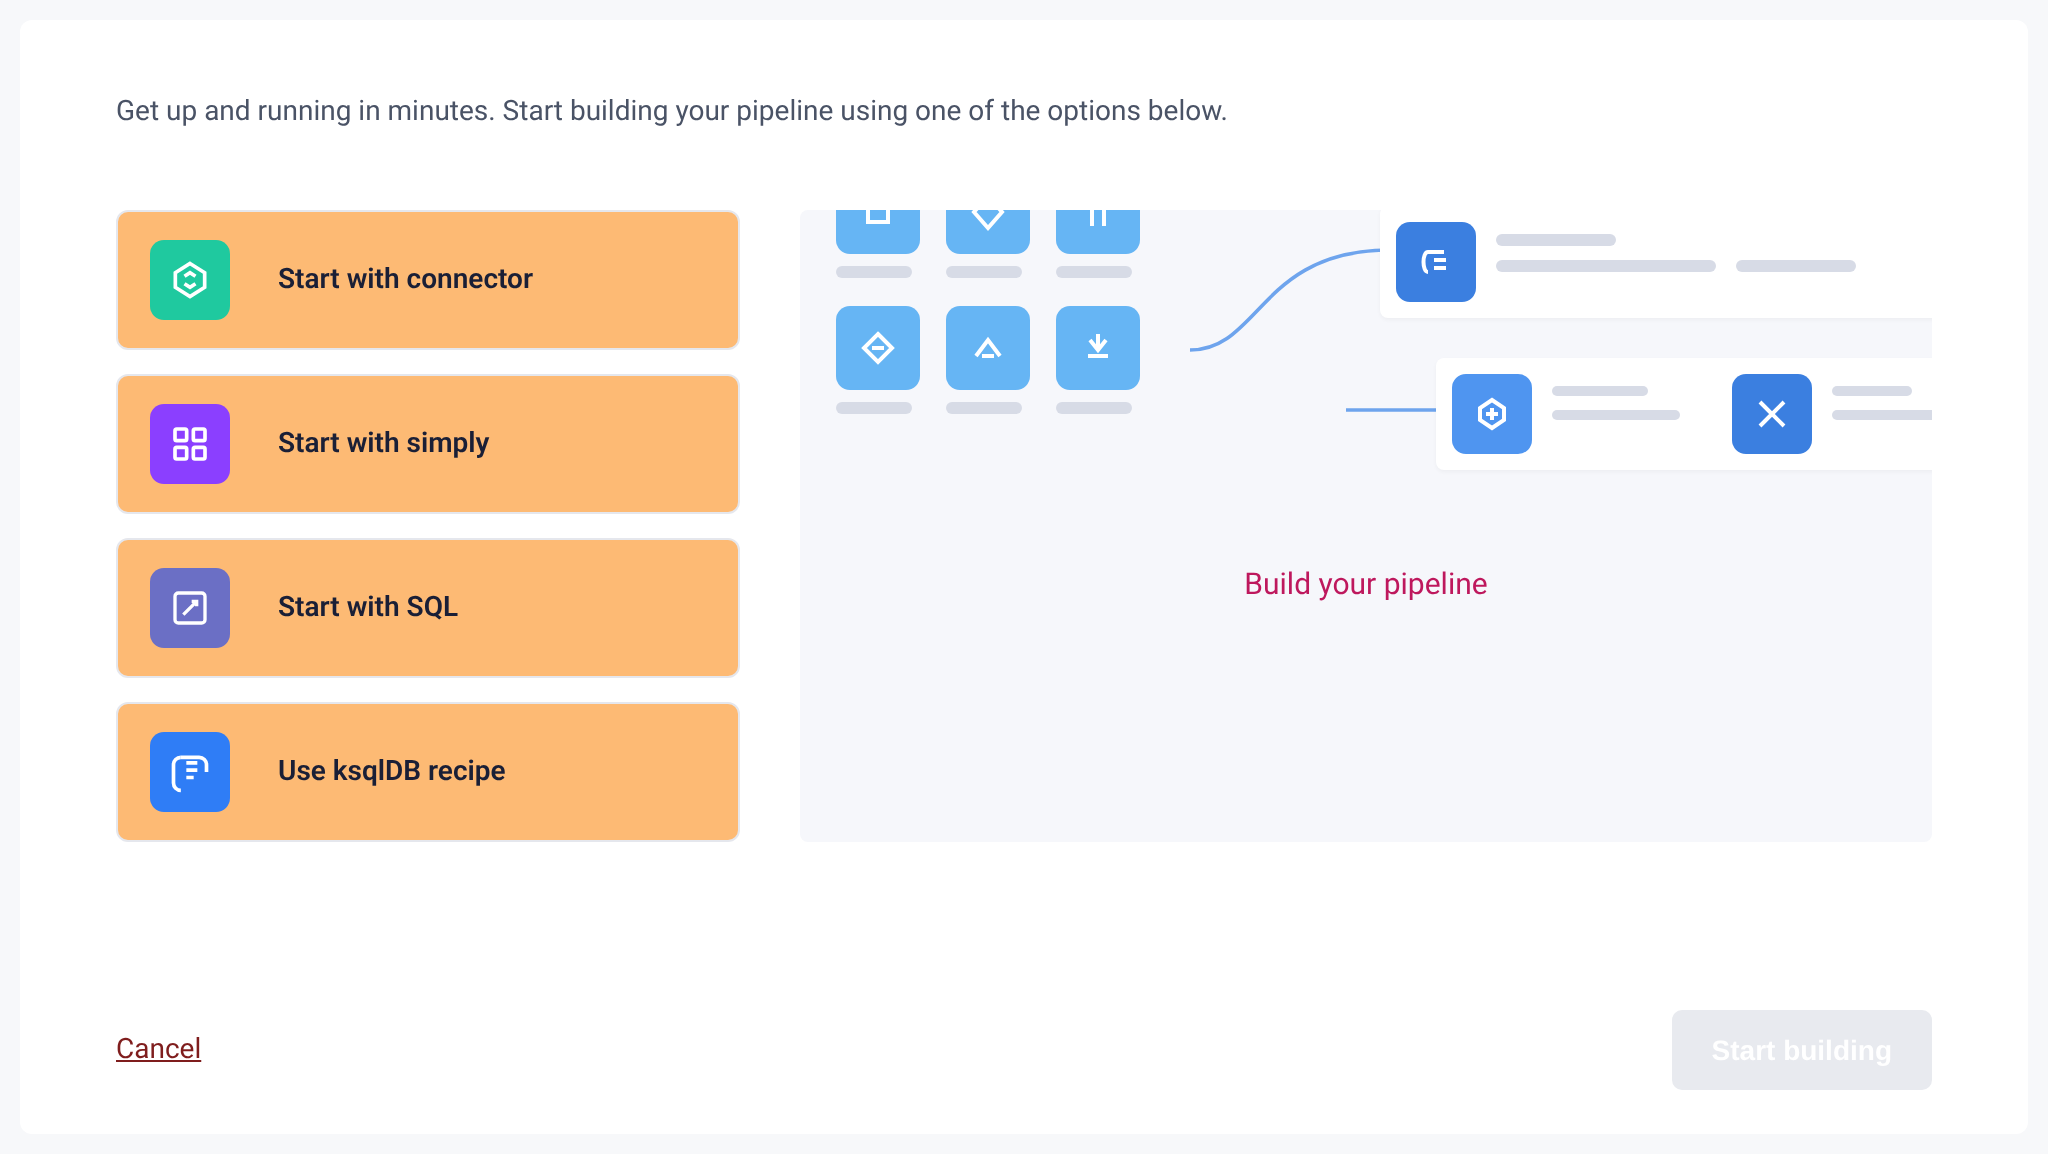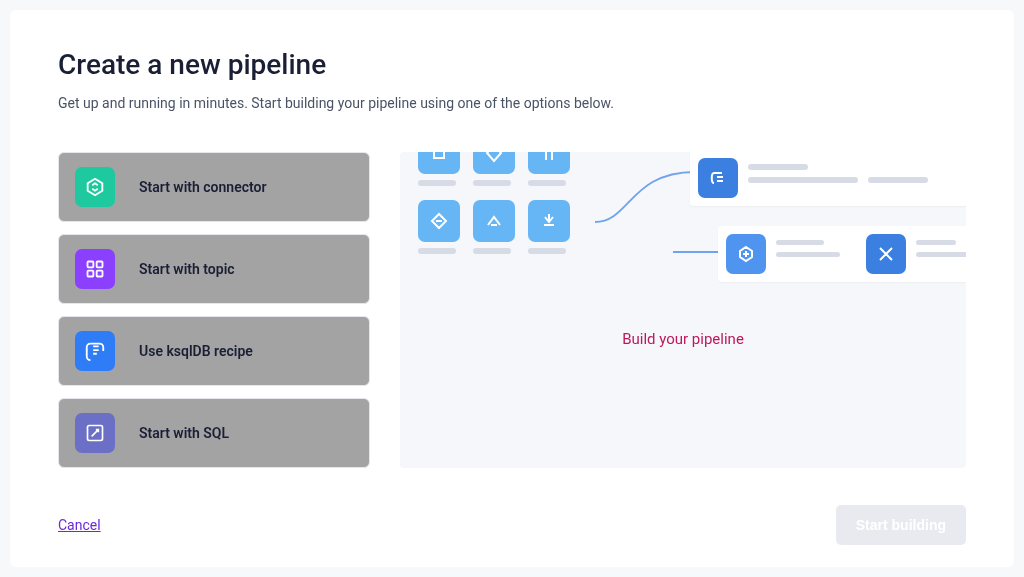--- a/index.html
+++ b/index.html
@@ -40,21 +40,21 @@
     gap: 12px;
   }
   .option-card {
     display: flex;
     align-items: center;
     gap: 24px;
     border: 1px solid #e5e7ed;
     border-radius: 6px;
     padding: 14px 16px;
     cursor: pointer;
-    background: #a3a3a3;
+    background: #fdba74;
   }
   .option-icon {
     width: 40px;
     height: 40px;
     border-radius: 7px;
     display: flex;
     align-items: center;
     justify-content: center;
     flex-shrink: 0;
   }
@@ -99,21 +99,21 @@
   .footer {
     position: absolute;
     bottom: 22px;
     left: 48px;
     right: 48px;
     display: flex;
     justify-content: space-between;
     align-items: center;
   }
   .cancel-link {
-    color: #6d28d9;
+    color: #7f1d1d;
     font-size: 14px;
     text-decoration: underline;
     cursor: pointer;
   }
   .start-btn {
     background: #e8eaef;
     color: #ffffff;
     border: none;
     border-radius: 5px;
     padding: 12px 20px;
@@ -148,21 +148,20 @@
     border-radius:7px;
     display:flex;align-items:center;justify-content:center;
   }
   .sq svg { stroke:#fff; fill:none; stroke-width:2;}
   .line { position:absolute; stroke:#6ea4ed; fill:none; stroke-width:1.8;}
 </style>
 </head>
 <body>
 
 <div class="page">
-  <h1>Create a new pipeline</h1>
   <div class="subtitle">Get up and running in minutes. Start building your pipeline using one of the options below.</div>
 
   <div class="content">
     <div class="options-col">
 
       <div class="option-card">
         <div class="option-icon ic-connector">
           <svg width="22" height="22" viewBox="0 0 24 24" fill="none" stroke="#fff" stroke-width="2">
               <path d="M12 3 L20 8 L20 16 L12 21 L4 16 L4 8 Z"></path>
               <path d="M9 10 L12 8 L15 10 M9 14 L12 16 L15 14"></path>
@@ -173,42 +172,42 @@
 
       <div class="option-card">
         <div class="option-icon ic-topic">
           <svg width="20" height="20" viewBox="0 0 24 24" fill="none" stroke="#fff" stroke-width="2.2">
               <rect x="3" y="3" width="7" height="7" rx="1"></rect>
               <rect x="14" y="3" width="7" height="7" rx="1"></rect>
               <rect x="3" y="14" width="7" height="7" rx="1"></rect>
               <rect x="14" y="14" width="7" height="7" rx="1"></rect>
             </svg>
         </div>
-        <div class="option-label">Start with topic</div>
+        <div class="option-label">Start with simply</div>
+      </div>
+
+      <div class="option-card">
+        <div class="option-icon ic-sql">
+          <svg width="20" height="20" viewBox="0 0 24 24" fill="none" stroke="#fff" stroke-width="2">
+              <rect x="3" y="3" width="18" height="18" rx="2"></rect>
+              <path d="M8 16 L16 8 M13 8 L16 8 L16 11"></path>
+            </svg>
+        </div>
+        <div class="option-label">Start with SQL</div>
       </div>
 
       <div class="option-card">
         <div class="option-icon ic-recipe">
           <svg width="22" height="22" viewBox="0 0 24 24" fill="none" stroke="#fff" stroke-width="2">
               <path d="M7 4 L17 4 A4 4 0 0 1 21 8 L21 12"></path>
               <path d="M10 7 L16 7 M10 11 L16 11 M10 15 L14 15"></path>
               <path d="M7 4 A4 4 0 0 0 3 8 L3 18 A4 4 0 0 0 7 22"></path>
             </svg>
         </div>
         <div class="option-label">Use ksqlDB recipe</div>
-      </div>
-
-      <div class="option-card">
-        <div class="option-icon ic-sql">
-          <svg width="20" height="20" viewBox="0 0 24 24" fill="none" stroke="#fff" stroke-width="2">
-              <rect x="3" y="3" width="18" height="18" rx="2"></rect>
-              <path d="M8 16 L16 8 M13 8 L16 8 L16 11"></path>
-            </svg>
-        </div>
-        <div class="option-label">Start with SQL</div>
       </div>
 
     </div>
 
     <div class="preview-col">
       <div class="illus-wrap">
         <div class="illus">
 
           <div class="tile" style="top:10px;left:18px;">
               <svg width="20" height="20">

